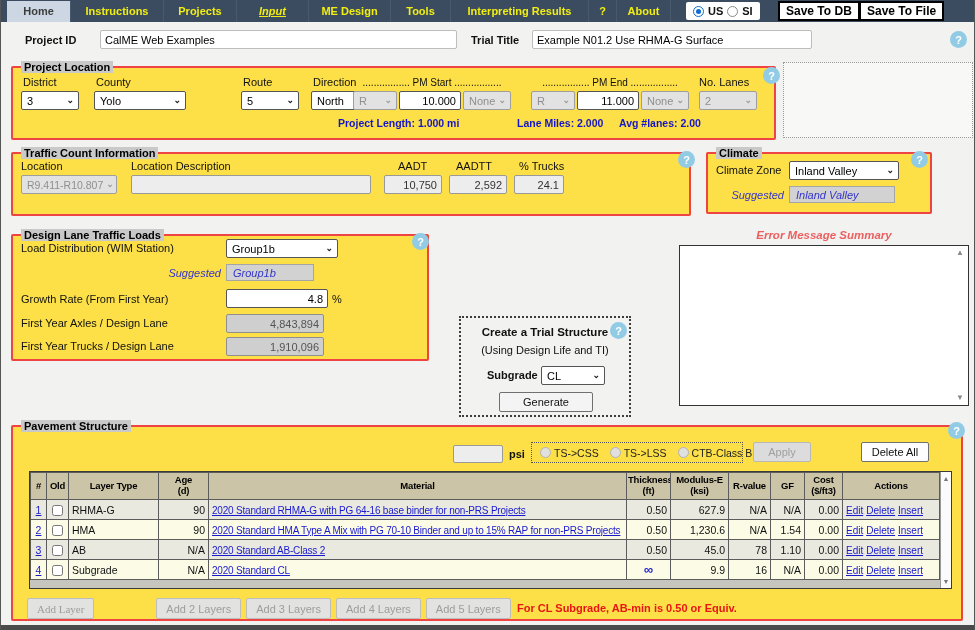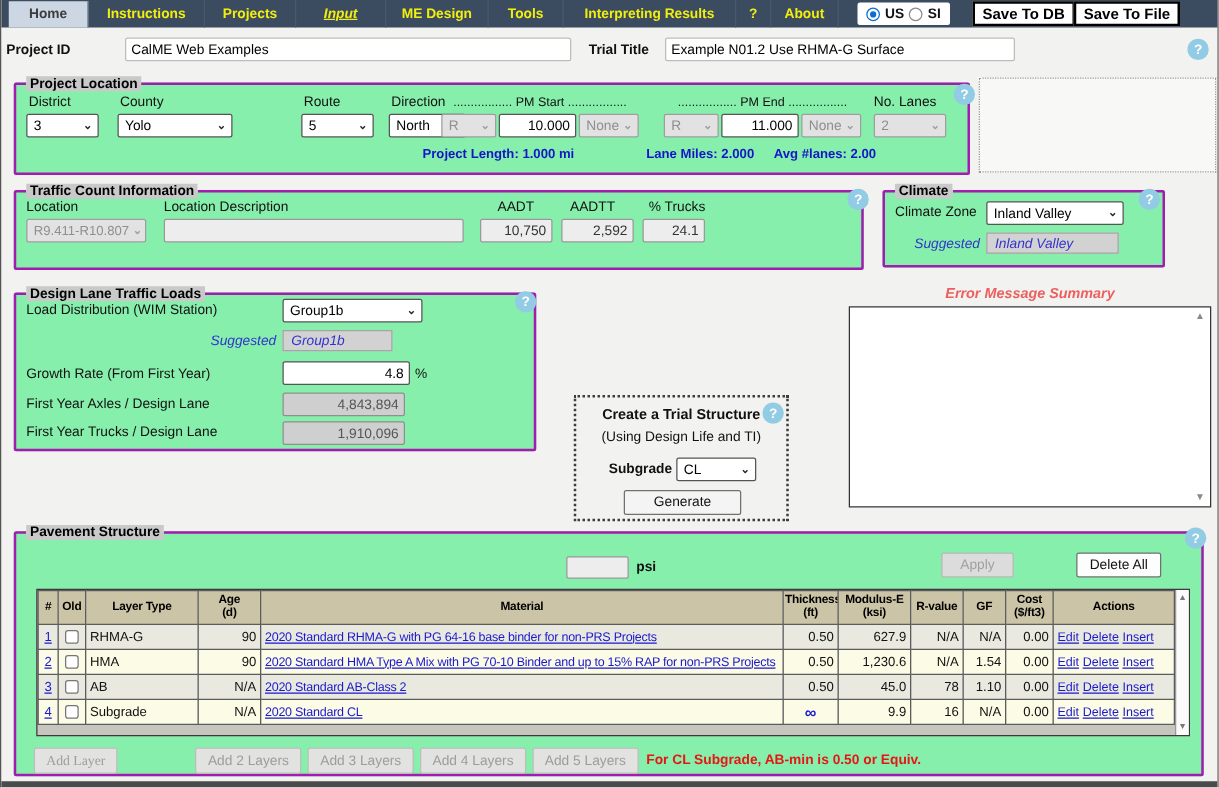--- a/index.html
+++ b/index.html
@@ -30,21 +30,21 @@
   .unit-lbl { font-size:11px; font-weight:bold; color:#111; }
   .nav-btn {
     position:absolute; top:1px; height:20px; background:#fff; color:#000;
     border:2px solid #000; font-weight:bold; font-size:12px; padding:0 6px;
     font-family:"Liberation Sans", sans-serif; cursor:pointer; line-height:14px;
   }
   
   .lbl { position:absolute; font-size:11px; color:#111; white-space:nowrap; }
   .b { font-weight:bold; }
   fieldset {
-    position:absolute; border:2px solid #a21caf; background:#86efac; border-radius:2px;
+    position:absolute; border:2px solid #ef4444; background:#fde047; border-radius:2px;
   }
   legend { font-size:11px; font-weight:bold; margin-left:8px; padding:0 3px; background:#c9c9c9; color:#000; }
   .sel {
     position:absolute; height:19px; background:#fff; border:1px solid #555; border-radius:2px;
     display:flex; align-items:center; justify-content:space-between;
     padding:0 4px 0 5px; font-size:11px; color:#000; cursor:pointer; white-space:nowrap; overflow:hidden;
   }
   .sel .chev { font-weight:bold; font-size:9px; color:#222; line-height:1; margin-left:3px; }
   .sel.dis { background:#e2e2e2; border-color:#9e9e9e; color:#8f8f8f; cursor:default; }
   .sel.dis .chev { color:#9e9e9e; }
@@ -126,21 +126,21 @@
     <div class="units-box">
       <span class="radio checked"></span>
       <span class="unit-lbl">US</span>
       <span class="radio"></span>
       <span class="unit-lbl">SI</span>
     </div>
     <button class="nav-btn" style="left:777px;">Save To DB</button>
     <button class="nav-btn" style="left:858px;">Save To File</button>
   </div>
 
-  <span class="lbl b" style="left:4px; top:34px;">Project ID</span>
+  <span class="lbl b" style="left:24px; top:34px;">Project ID</span>
   <input class="inp" style="left: 99px; top: 30px; width: 357px; border-color: rgb(189, 189, 189);" value="CalME Web Examples">
   <span class="lbl b" style="left:470px; top:34px;">Trial Title</span>
   <input class="inp" style="left: 531px; top: 30px; width: 280px; border-color: rgb(189, 189, 189);" value="Example N01.2 Use RHMA-G Surface">
   <div class="help" style="left:949px; top:31px;">?</div>
 
   <fieldset style="left:10px; top:61px; width:765px; height:79px;">
     <legend>Project Location</legend>
     <span class="lbl" style="left:10px; top:3px;">District</span>
     <span class="lbl" style="left:83px; top:3px;">County</span>
     <span class="lbl" style="left:230px; top:3px;">Route</span>
@@ -264,20 +264,34 @@
   <div class="err-title">Error Message Summary</div>
   <div class="err-box">
     <span class="scroll-arrow" style="top:3px;">▲</span>
     <span class="scroll-arrow" style="bottom:3px;">▼</span>
   </div>
 
   <fieldset style="left:10px; top:420px; width:952px; height:201px;">
     <legend>Pavement Structure</legend>
     <input class="inp ro2" style="left: 440px; top: 13px; width: 50px; height: 18px;" value="">
     <span class="lbl b" style="left:496px; top:16px;">psi</span>
+    <div class="radio-group">
+        <span class="ucs-radio-item">
+          <span class="gray-radio"></span>
+          <span class="ucs-radio-lbl">TS-&gt;CSS</span>
+        </span>
+        <span class="ucs-radio-item">
+          <span class="gray-radio"></span>
+          <span class="ucs-radio-lbl">TS-&gt;LSS</span>
+        </span>
+        <span class="ucs-radio-item">
+          <span class="gray-radio"></span>
+          <span class="ucs-radio-lbl">CTB-Class B</span>
+        </span>
+      </div>
     <button class="btn disabled" style="left:740px; top:10px; width:58px; height:20px;" disabled="">Apply</button>
     <button class="btn" style="left:848px; top:10px; width:68px; height:20px; background:#fdfdfd;">Delete All</button>
     <div class="help" style="right:-4px; top:-10px;">?</div>
 
     <div class="table-wrap">
       <table class="ptable">
         <colgroup id="layer-colgroup">
             <col style="width: 16px;">
             <col style="width: 22px;">
             <col style="width: 90px;">

